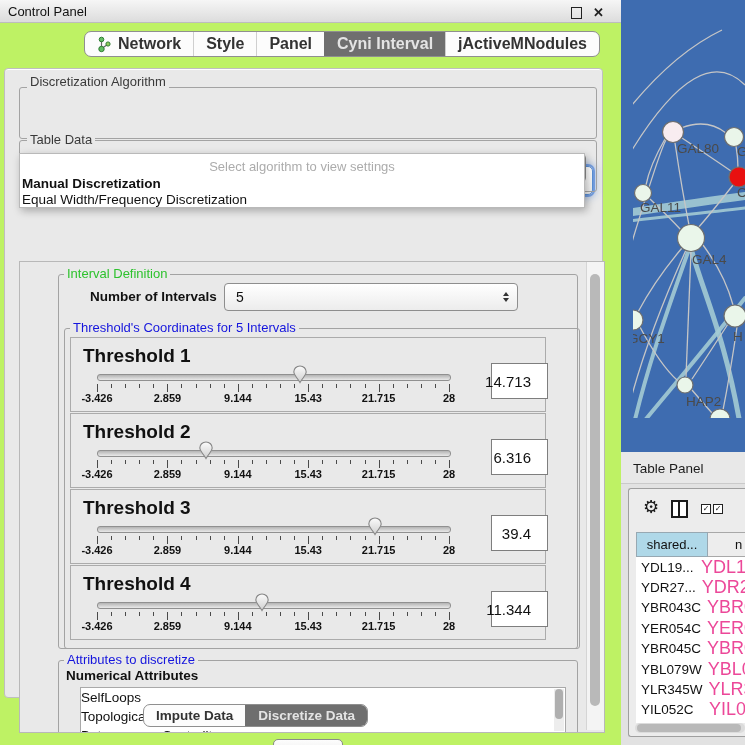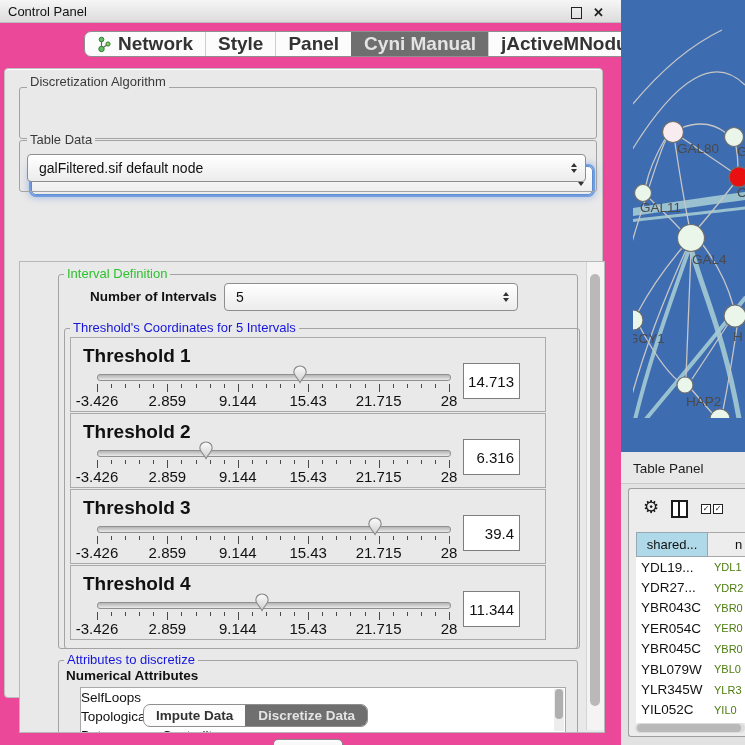--- a/index.html
+++ b/index.html
@@ -1,31 +1,31 @@
 <!DOCTYPE html>
 <html><head>
 <meta charset="utf-8">
 <style>
   html,body{margin:0;padding:0;background:#D7D7D7;}
   #root{position:relative;width:745px;height:745px;overflow:hidden;
         font-family:"Liberation Sans",sans-serif;background:#E8E8E8;}
   
-  #left-window{position:absolute;left:0;top:0;width:621px;height:745px;background:#ec4899;}
+  #left-window{position:absolute;left:0;top:0;width:621px;height:745px;background:#bef264;}
   #cp-titlebar{position:absolute;left:0;top:0;width:621px;height:22px;
     background:linear-gradient(#F6F6F6,#DCDCDC);border-bottom:1px solid #BDBDBD;}
   #cp-title{position:absolute;left:8px;top:4px;font-size:13px;color:#111;}
   .win-ctl{position:absolute;top:5px;font-size:12px;color:#222;cursor:default;}
   #float-ic{left:571px;width:9px;height:10px;border:1.6px solid #222;top:7px;}
   #close-ic{left:593px;font-weight:bold;font-size:13px;}
   
   .tabbar{position:absolute;display:inline-flex;align-items:stretch;background:#FCFCFC;
     border:1.5px solid #8F8F8F;border-radius:7px;overflow:hidden;}
   #top-tabbar{left:84px;top:31px;height:24px;}
   #bottom-tabbar{left:143px;top:704px;height:21px;}
-  .tab{display:flex;align-items:center;padding:0 12px;font-weight:bold;font-size:19px;
+  .tab{display:flex;align-items:center;padding:0 12px;font-weight:bold;font-size:16px;
     color:#333;border-left:1px solid #CFCFCF;white-space:nowrap;cursor:default;}
   #bottom-tabbar .tab{font-size:13.5px;}
   .tab:first-child{border-left:none;}
   .tab.sel{background:#6F6F6F;color:#E4E4E4;border-left-color:#6F6F6F;}
   .tab .ticon{margin-right:6px;display:inline-flex;}
   
   #outer-panel{position:absolute;left:4px;top:68px;width:597px;height:628px;
     background:#E9E9E9;border:1px solid #BFBFBF;border-radius:4px;
     box-shadow:inset 0 1px 0 #fff;}
   .titled-group{position:absolute;border:1px solid #A3A3A3;border-radius:3px;}
@@ -59,25 +59,25 @@
     border-left:1px solid #D5D5D5;}
   #v-thumb{position:absolute;left:3px;top:12px;width:10px;height:432px;background:#B9B9B9;border-radius:5px;}
   
   .th-panel{position:absolute;left:50px;width:474px;height:73px;background:#E9E9E9;
     border:1px solid #ABABAB;}
   .th-label{position:absolute;left:12px;top:7px;font-size:19px;font-weight:bold;color:#111;}
   .th-track{position:absolute;left:26px;top:36px;width:352px;height:5px;border-radius:3px;
     background:linear-gradient(#B4B4B4,#E9E9E9);border:1px solid #909090;cursor:pointer;}
   .th-thumb{position:absolute;top:27px;width:16px;height:19px;cursor:pointer;}
   .tick{position:absolute;width:1px;background:#4A4A4A;}
-  .tick-label{position:absolute;font-size:15px;font-weight:normal;color:#111;
+  .tick-label{position:absolute;font-size:11px;font-weight:bold;color:#111;
     transform:translateX(-50%);white-space:nowrap;}
-  .th-value{position:absolute;left:392px;top:25px;width:57px;height:36px;background:#FFF;
+  .th-value{position:absolute;left:420px;top:25px;width:57px;height:36px;background:#FFF;
     border:1px solid #7E7E7E;box-sizing:border-box;font-size:15px;color:#111;
-    display:flex;align-items:center;justify-content:flex-end;padding-right:5px;}
+    display:flex;align-items:center;justify-content:flex-end;padding-right:16px;}
   
   #attr-list{position:absolute;left:60px;top:425px;width:484px;height:44px;background:#FFF;
     border:1px solid #A9A9A9;overflow:hidden;}
   .attr-item{font-size:13.5px;color:#111;line-height:19px;padding-left:0;white-space:nowrap;}
   #attr-scroll{position:absolute;right:1px;top:1px;width:10px;height:42px;background:#EDEDED;}
   #attr-thumb{position:absolute;left:1px;top:0;width:8px;height:30px;background:#AFAFAF;border-radius:4px;}
   
   #apply-btn{position:absolute;left:268px;top:670px;width:68px;height:23px;
     background:linear-gradient(#FDFDFD,#E4E4E4);border:1px solid #8A8A8A;border-radius:5px;
     font-size:14px;color:#111;display:flex;align-items:center;justify-content:center;cursor:pointer;}
@@ -100,21 +100,21 @@
     font-size:8px;line-height:8px;text-align:center;color:#111;cursor:pointer;}
   #tp-cb1{left:72px;}  #tp-cb2{left:84px;}
   #tp-header{position:absolute;left:7px;top:43px;height:25px;display:flex;}
   .tp-hcell{box-sizing:border-box;border:1px solid #97A8B2;font-size:13px;color:#111;
     display:flex;align-items:center;justify-content:center;cursor:pointer;}
   #tp-hc0{width:72px;background:#AFD8E8;}
   #tp-hc1{width:62px;background:#EDEDED;border-left:none;border-color:#A8A8A8;}
   #tp-rows{position:absolute;left:7px;top:68px;width:110px;height:166px;background:#FFF;overflow:hidden;}
   .tp-row{display:flex;height:20.4px;align-items:center;cursor:pointer;}
   .tp-c0{width:72px;padding-left:5px;box-sizing:border-box;font-size:13.5px;color:#111;white-space:nowrap;}
-  .tp-c1{padding-left:6px;font-size:11px;color:#4d7c0f;white-space:nowrap;}
+  .tp-c1{padding-left:6px;font-size:18px;color:#ec4899;white-space:nowrap;}
   #tp-hscroll{position:absolute;left:6px;top:234px;width:110px;height:10px;background:#DCDCDC;border-radius:5px;}
   #tp-hthumb{position:absolute;left:2px;top:1px;width:104px;height:8px;background:#B9B9B9;border-radius:4px;}
 </style>
 </head>
 <body>
 
 <div id="root">
 
   <div id="left-window">
 
@@ -136,21 +136,21 @@
           </span>
           <span>Network</span>
         </div>
         <div class="tab">
           <span>Style</span>
         </div>
         <div class="tab">
           <span>Panel</span>
         </div>
         <div class="tab sel">
-          <span>Cyni Manual</span>
+          <span>Cyni Interval</span>
         </div>
         <div class="tab">
           <span>jActiveMNodules</span>
         </div>
       </div>
 
     <div id="outer-panel">
 
       <div class="titled-group" style="left:14px;top:18px;width:576px;height:50px;"></div>
       <span class="group-label" style="left:22px;top:6px;">Discretization Algorithm</span>
@@ -164,20 +164,25 @@
       <div class="titled-group" style="left:14px;top:71px;width:576px;height:50px;"></div>
       <span class="group-label" style="left:22px;top:64px;">Table Data</span>
       <div class="combo" style="left:22px;top:85px;width:557px;height:26px;">
         <span class="cval">galFiltered.sif default node</span>
         <span class="spin">
             <span class="arr-up"></span>
             <span class="arr-dn"></span>
           </span>
       </div>
 
+      <div id="popup">
+        <div id="popup-prompt">Select algorithm to view settings</div>
+        <div id="popup-opt-0" class="popup-opt">Manual Discretization</div>
+        <div id="popup-opt-1" class="popup-opt">Equal Width/Frequency Discretization</div>
+      </div>
 
       <div id="settings-panel">
 
         <div class="titled-group" style="left:38px;top:12px;width:518px;height:373px;"></div>
         <span class="group-label" style="left:44px;top:5px;color:#2EC22E;">Interval Definition</span>
 
         <span style="position:absolute;left:70px;top:27px;font-size:13.5px;font-weight:bold;color:#111;">Number of Intervals</span>
         <div class="combo" style="left:204px;top:21px;width:292px;height:26px;">
           <span class="cval">5</span>
           <span class="spin">

